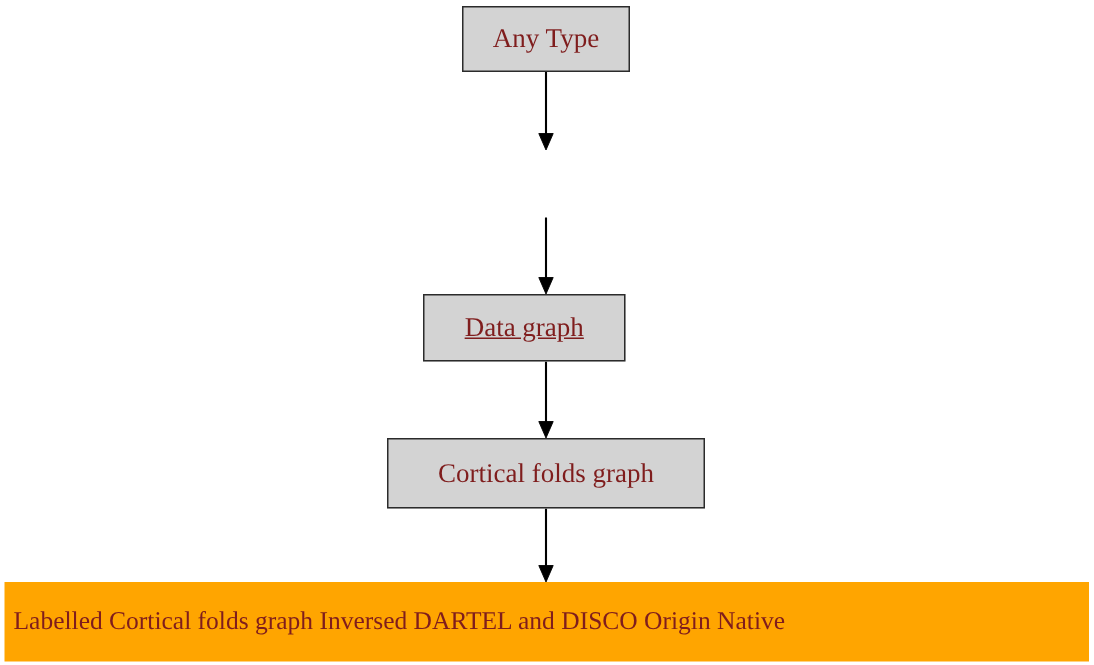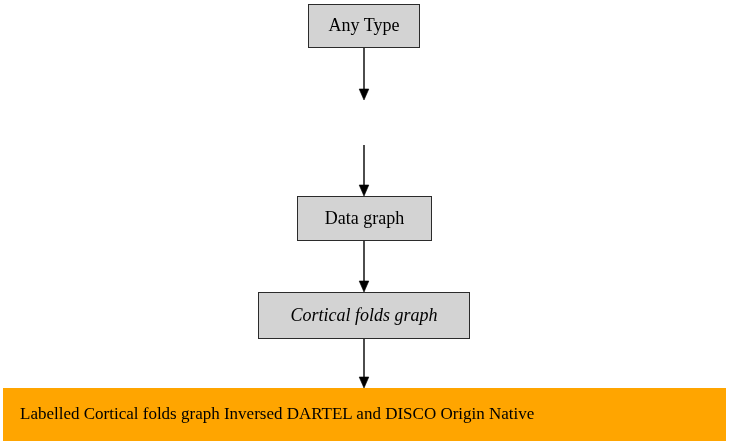--- a/index.html
+++ b/index.html
@@ -24,21 +24,21 @@
   }
 
   .node {
     position: absolute;
     box-sizing: border-box;
     display: flex;
     align-items: center;
     justify-content: center;
     border: 1px solid #2b2b2b;
     background: #d3d3d3;
-    color: #000000;
+    color: #7f1d1d;
     white-space: nowrap;
     line-height: 1;
     text-align: center;
   }
 
   .node-label {
     display: block;
     padding-bottom: 2px;
   }
 
@@ -53,49 +53,49 @@
 
   #node-graph {
     left: 323px;
     top: 100px;
     width: 82px;
     height: 45px;
     font-size: 18px;
   }
 
   #node-data-graph {
-    left: 297px;
+    left: 282px;
     top: 196px;
     width: 135px;
     height: 45px;
     font-size: 18px;
+    text-decoration: underline;
   }
 
   #node-cortical-folds-graph {
     left: 258px;
     top: 292px;
     width: 212px;
     height: 47px;
     font-size: 18px;
-    font-style: italic;
   }
 
   #node-labelled-output {
     left: 3px;
     top: 388px;
     width: 723px;
     height: 53px;
     background: #ffa500;
     border: none;
     font-size: 17px;
     justify-content: flex-start;
   }
 
   #node-labelled-output .node-label {
-    padding-left: 17px;
+    padding-left: 6px;
   }
 
   .edges-layer {
     position: absolute;
     left: 0;
     top: 0;
     width: 729px;
     height: 443px;
     pointer-events: none;
   }

